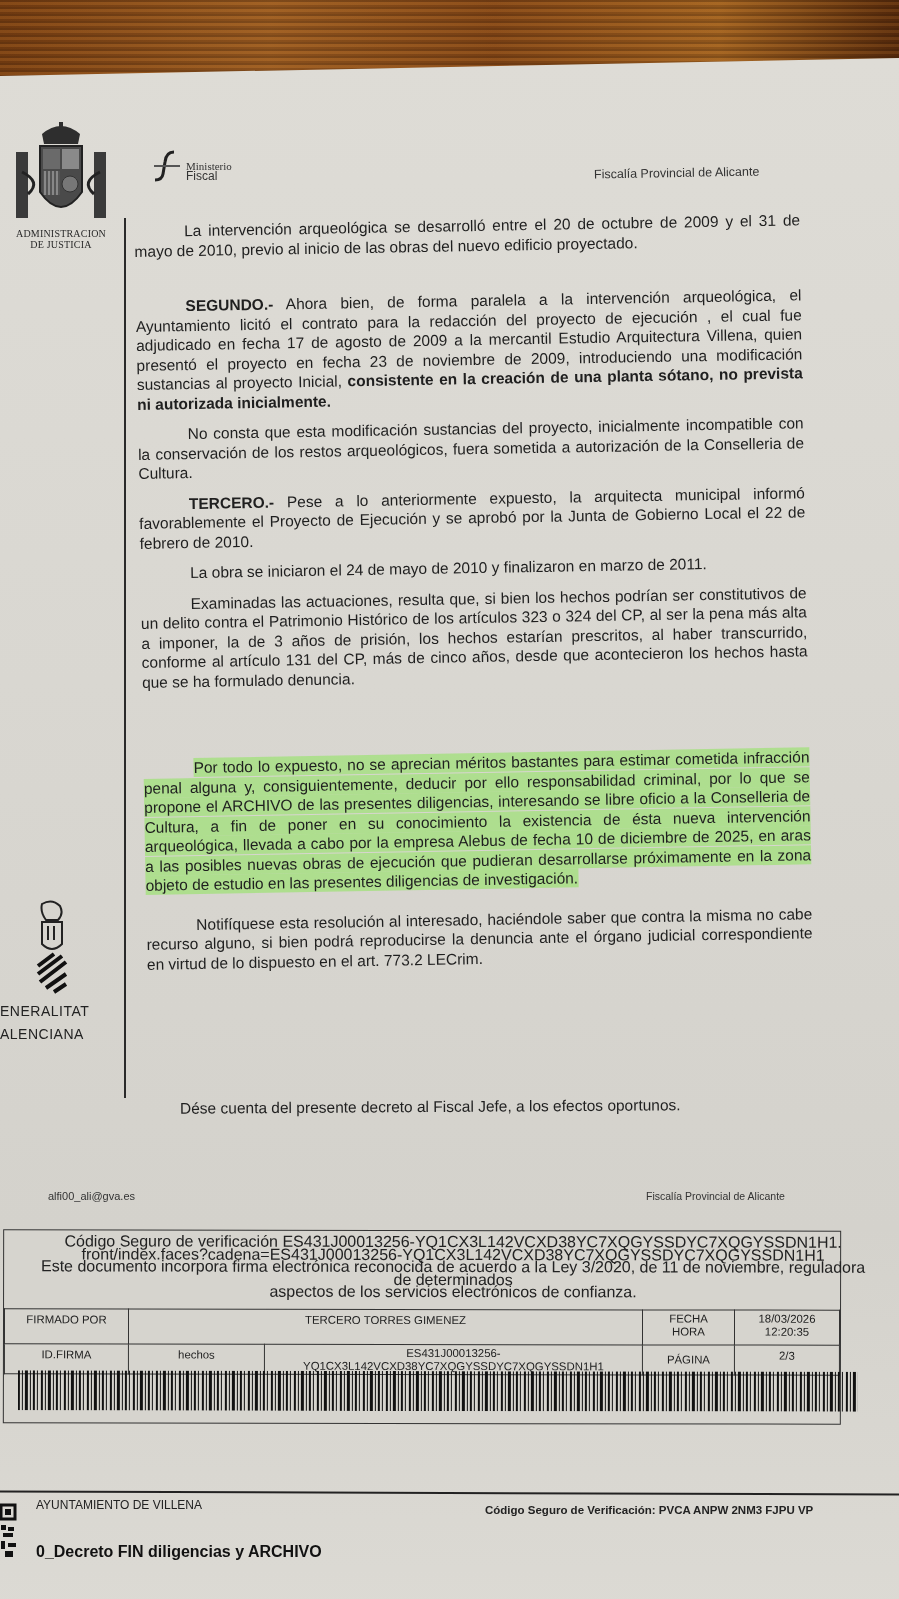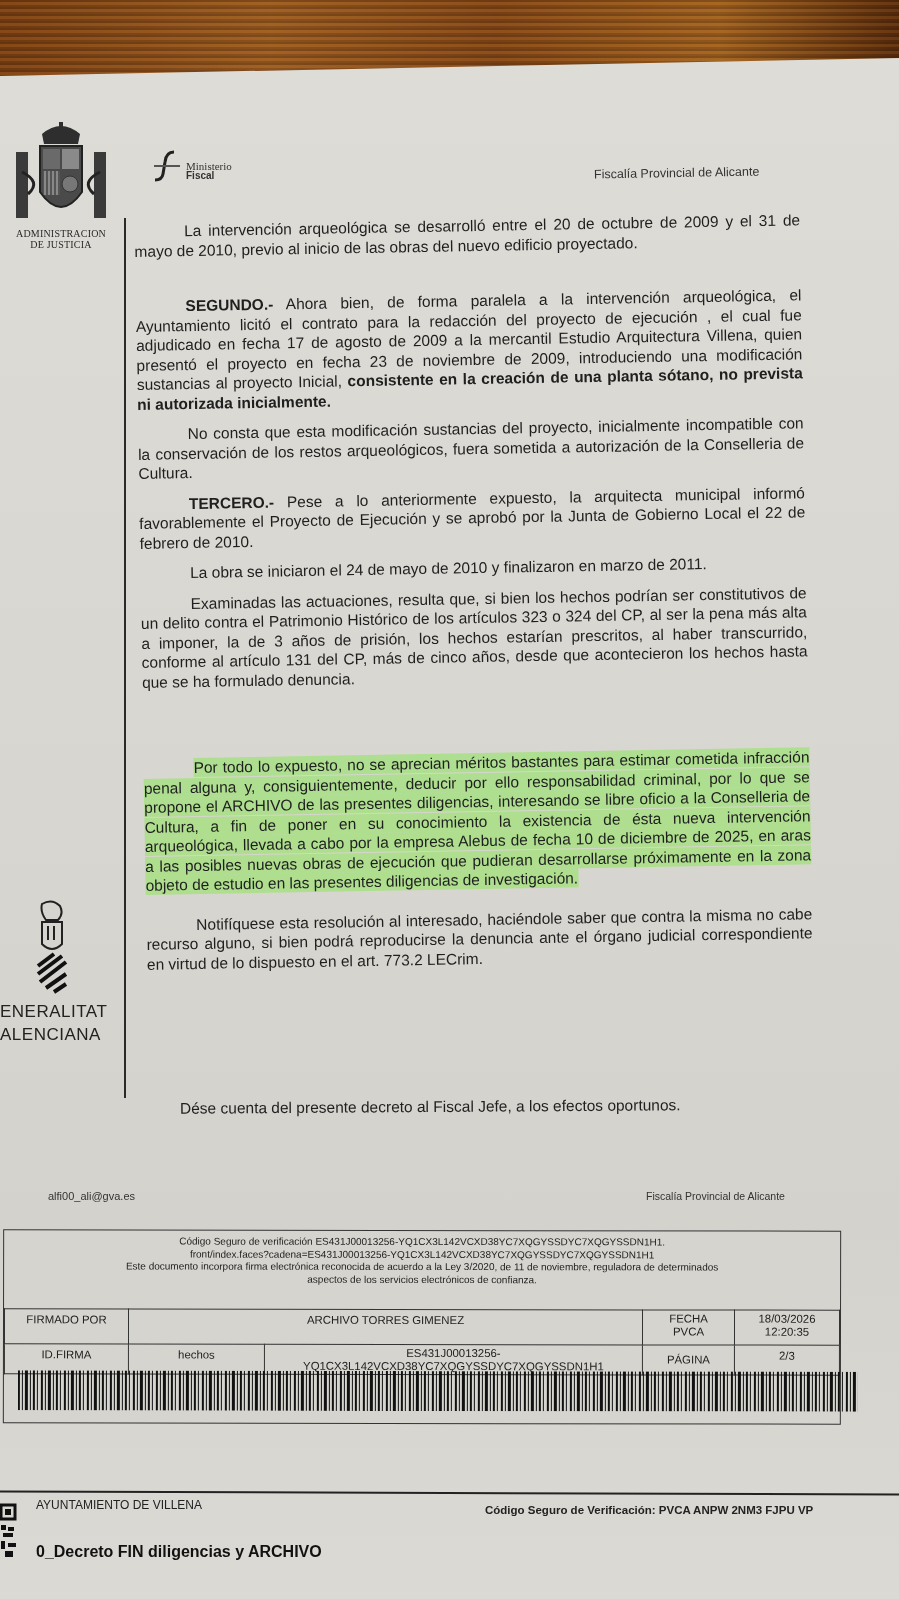--- a/index.html
+++ b/index.html
@@ -19,38 +19,38 @@
     position: absolute; left: 0; top: 58px; width: 899px; height: 1560px;
     background: linear-gradient(180deg, #dedcd6 0%, #d9d7d1 40%, #d4d2cc 75%, #dcdad4 100%);
     clip-path: polygon(0 18px, 100% 0, 100% 100%, 0 100%);
   }
   .abs { position: absolute; }
   
   .coat { left: 12px; top: 122px; width: 98px; height: 102px; }
   .adm { left: 6px; top: 228px; width: 110px; text-align: center; font-family: "Liberation Serif", serif; font-size: 10px; line-height: 11px; letter-spacing: 0.2px; color: #2a2a2a; }
   .mf-logo { left: 152px; top: 150px; width: 30px; height: 32px; }
   .mf-text { left: 186px; top: 161px; font-family: "Liberation Serif", serif; font-size: 11px; line-height: 10px; color: #333; }
-  .mf-text .b { font-family: "Liberation Sans", sans-serif; font-weight: bold; font-size: 10px; }
+  .mf-text .b { font-family: "Liberation Sans", sans-serif; font-weight: normal; font-size: 12px; }
   .fiscalia-top { left: 594px; top: 166px; font-size: 12.5px; color: #333; transform: rotate(-1deg); }
   .vline { left: 124px; top: 218px; width: 2px; height: 880px; background: #2a2a2a; }
   
   .body-text { left: 134px; top: 222px; width: 666px; font-size: 15.5px; line-height: 19.5px; text-align: justify; transform: rotate(-1deg); transform-origin: left top; color: #1f1f1f; }
   .body-text p { margin: 0 0 11px 0; text-indent: 50px; }
   .body-text p.first { margin-bottom: 36px; }
   .body-text .b { font-weight: bold; }
   .body-text .gap { height: 56px; }
   .hl { background: rgba(140, 230, 90, 0.55); box-decoration-break: clone; -webkit-box-decoration-break: clone; padding: 1px 0; }
   .gv-logo { left: 34px; top: 900px; width: 36px; height: 96px; }
-  .gv-text { left: 0px; top: 1000px; font-size: 17px; line-height: 23px; letter-spacing: 0.5px; color: #222; }
+  .gv-text { left: 0px; top: 1000px; font-size: 14px; line-height: 23px; letter-spacing: 0.5px; color: #222; }
   .dese { left: 180px; top: 1098px; font-size: 15.5px; color: #1f1f1f; transform: rotate(-0.4deg); }
   
   .email { left: 48px; top: 1190px; font-size: 11px; color: #333; }
   .fiscalia-bottom { left: 646px; top: 1190px; font-size: 10.5px; color: #333; }
   .ver-box { left: 3px; top: 1230px; width: 836px; height: 192px; border: 1.5px solid #333; background: #d6d4ce; transform: rotate(0.1deg); }
-  .ver-text { width: 836px; text-align: center; font-size: 10px; line-height: 12.5px; padding-top: 5px; color: #222; }
+  .ver-text { width: 836px; text-align: center; font-size: 16px; line-height: 12.5px; padding-top: 5px; color: #222; margin-left: 31px; }
   table.sig { position: absolute; left: 0; top: 78px; width: 836px; border-collapse: collapse; font-size: 11.4px; color: #222; }
   table.sig td { border: 1.5px solid #333; text-align: center; padding: 2px 3px; line-height: 12.5px; vertical-align: top; }
   .barcode { position: absolute; left: 14px; top: 140px; width: 840px; height: 40px; }
   .bottom-line { left: 0; top: 1492px; width: 899px; height: 2px; background: #222; transform: rotate(0.2deg); }
   .ayto { left: 36px; top: 1498px; font-size: 12px; color: #222; }
   .csv-bottom { left: 485px; top: 1504px; font-size: 11.5px; font-weight: bold; color: #222; white-space: nowrap; }
   .decreto { left: 36px; top: 1543px; font-size: 16px; font-weight: bold; color: #111; }
   .qr { left: 0px; top: 1503px; width: 18px; height: 96px; }
 </style>
 </head>
@@ -129,24 +129,24 @@
     <colgroup>
         <col style="width:124px">
         <col style="width:136px">
         <col style="width:378px">
         <col style="width:92px">
         <col>
       </colgroup>
     <tbody>
         <tr>
       <td style="height:28px;padding-top:4px">FIRMADO POR</td>
-      <td colspan="2" style="padding-top:4px">ARCHIVO TORRES GIMENEZ</td>
+      <td colspan="2" style="padding-top:4px">TERCERO TORRES GIMENEZ</td>
       <td>
             <div>FECHA</div>
-            <div>PVCA</div>
+            <div>HORA</div>
           </td>
       <td>
             <div>18/03/2026</div>
             <div>12:20:35</div>
           </td>
     </tr>
     <tr>
       <td style="padding-top:4px">ID.FIRMA</td>
       <td style="padding-top:4px">hechos</td>
       <td>

